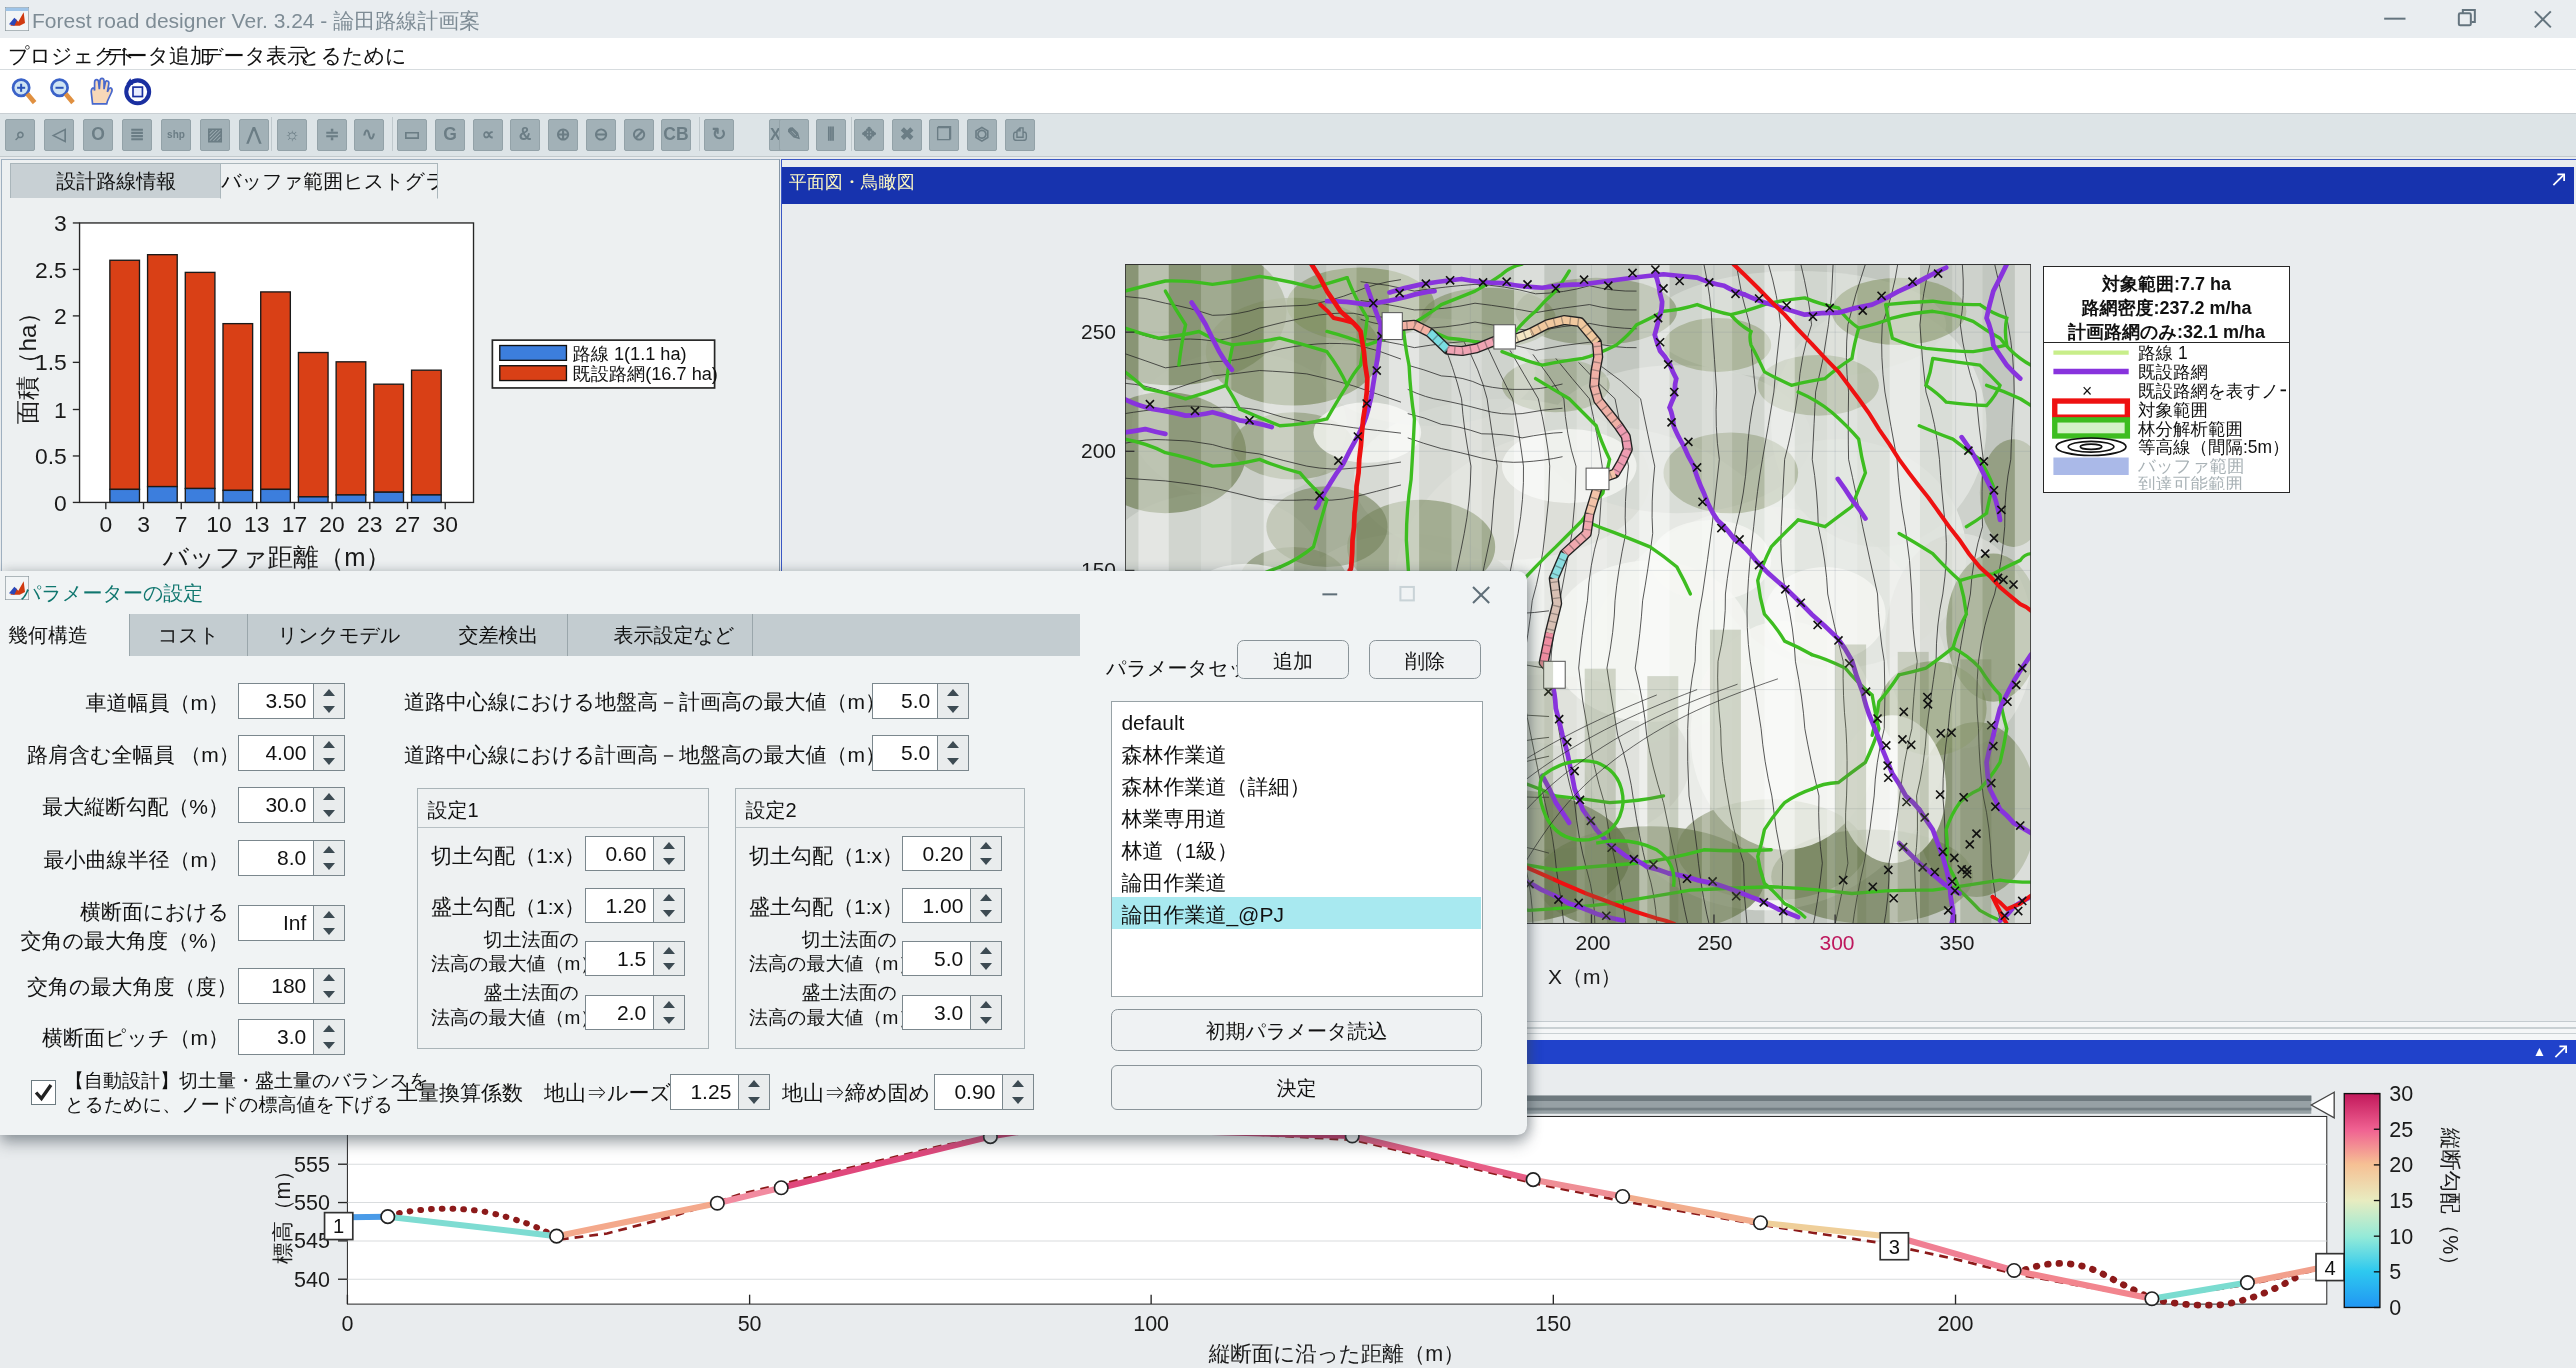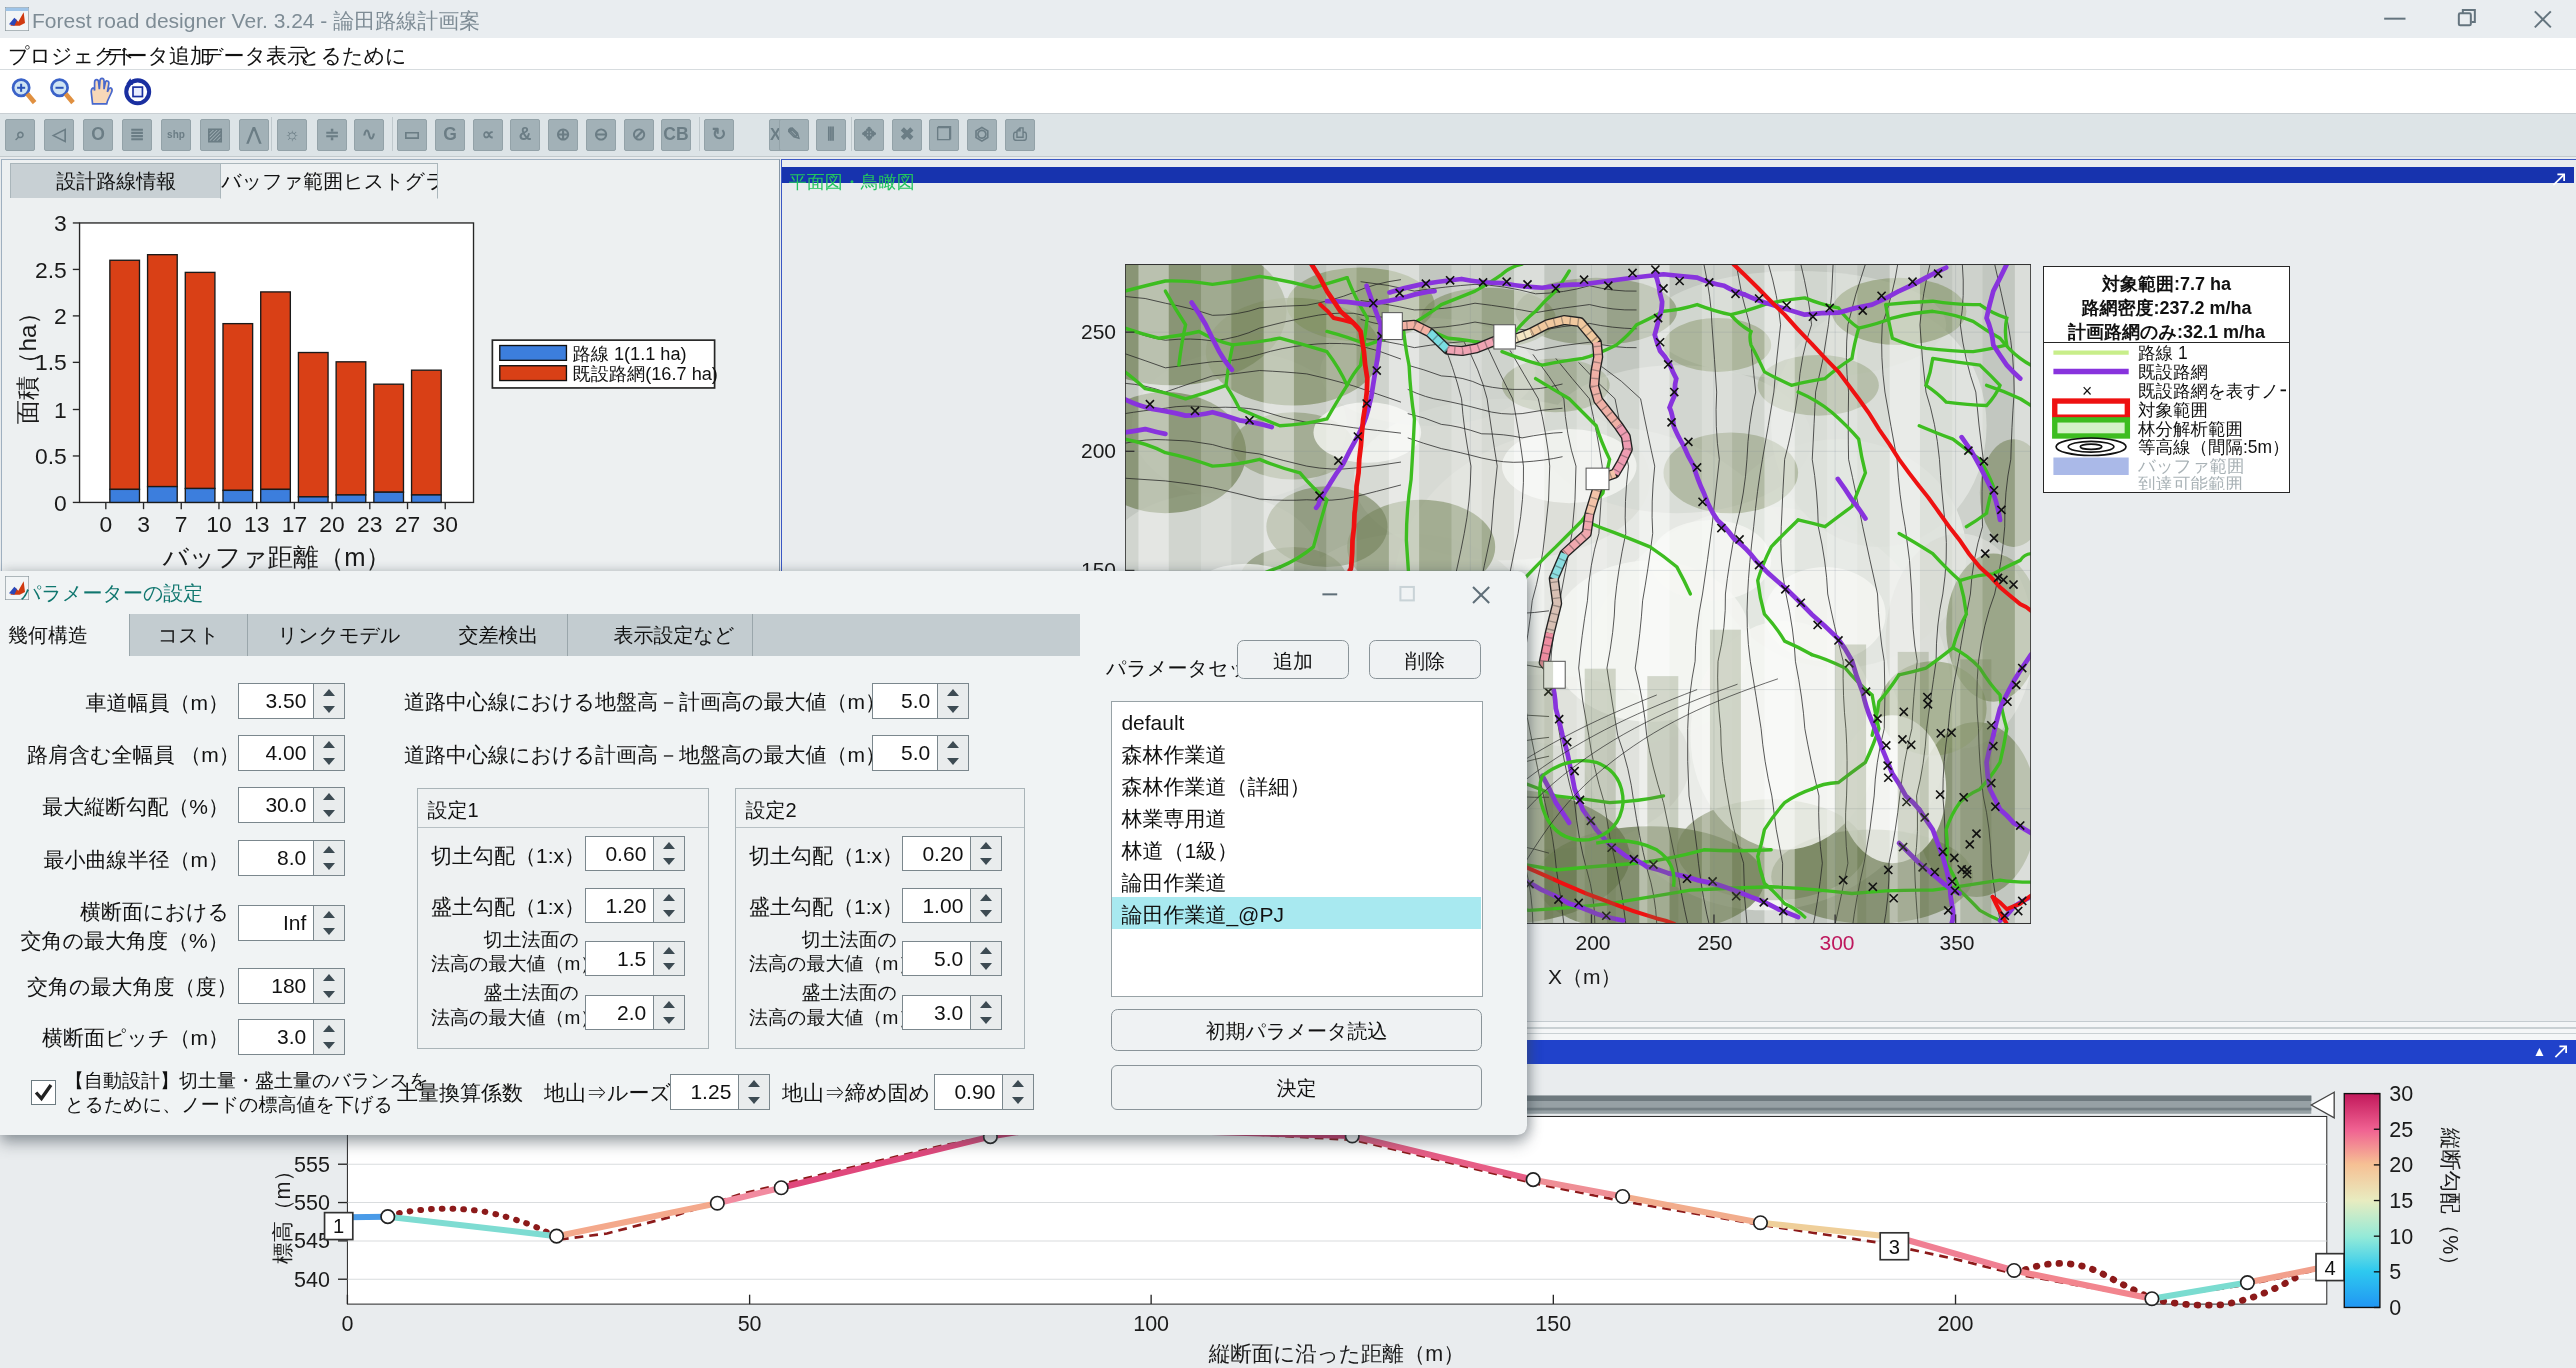--- a/index.html
+++ b/index.html
@@ -11,21 +11,21 @@
 #menubar{left:0;top:38px;width:2576px;height:31px;background:#ffffff;border-bottom:0.7px solid #d7dcdf;}
 .menuitem{position:absolute;top:4px;font-size:21px;color:#111;white-space:nowrap;}
 
 #toolbar1{left:0;top:70px;width:2576px;height:43px;background:#ffffff;border-bottom:0.7px solid #c9cfd3;}
 #toolbar2{left:0;top:114px;width:2576px;height:42px;background:#dde4e7;border-bottom:0.7px solid #c2cacd;}
 .tbtn{position:absolute;top:4.7px;width:28px;height:30px;background:#a2b1b7;border:0.7px solid #93a2a8;border-radius:2px;color:#6b7d85;font-weight:bold;text-align:center;}
 .tsep{position:absolute;top:3.4px;width:1.3px;height:34px;background:#c0c9cd;}
 
 #leftpanel{left:1.3px;top:159px;width:777px;height:862px;background:#edf0f1;border:1.3px solid #9fb0c0;border-right:1.3px solid #8696a6;}
 #rightpanel{left:781px;top:159px;width:1795px;height:862px;background:#e9ecee;border:1.3px solid #3a57c4;}
-#rp-header{left:0px;top:6.7px;width:1792px;height:16px;background:#1733ae;color:#22c55e;font-size:18px;}
+#rp-header{left:0px;top:6.7px;width:1792px;height:37px;background:#1733ae;color:#fef9c3;font-size:18px;}
 #profilepanel{left:0;top:1021px;width:2576px;height:348px;background:#e9ecee;}
 
 .ltab{position:absolute;top:2.7px;height:30px;font-size:20px;color:#111;text-align:center;white-space:nowrap;overflow:hidden;}
 
 #dialog{left:0px;top:571px;width:1527px;height:564px;background:#f0f3f4;border-radius:0 9.4px 9.4px 0;box-shadow:0 8px 15px rgba(60,70,80,.45),4px 0 10.8px rgba(60,70,80,.25);}
 .dtab{position:absolute;top:43px;height:42px;white-space:nowrap;background:#c3ccd0;border-right:1.3px solid #9aa6ab;font-size:20px;color:#111;text-align:center;}
 .field{position:absolute;background:#fff;border:1.3px solid #7b878d;font-size:21px;color:#111;text-align:right;padding-right:6.7px;box-sizing:border-box;}
 .spin{position:absolute;width:31px;background:#e9eced;border:1.3px solid #7b878d;border-left:none;box-sizing:border-box;}
 .spin:before,.spin:after{content:"";position:absolute;left:50%;transform:translateX(-50%);border-left:6px solid transparent;border-right:6px solid transparent;}
 .spin:before{top:5.4px;border-bottom:7.4px solid #3d4b53;}

